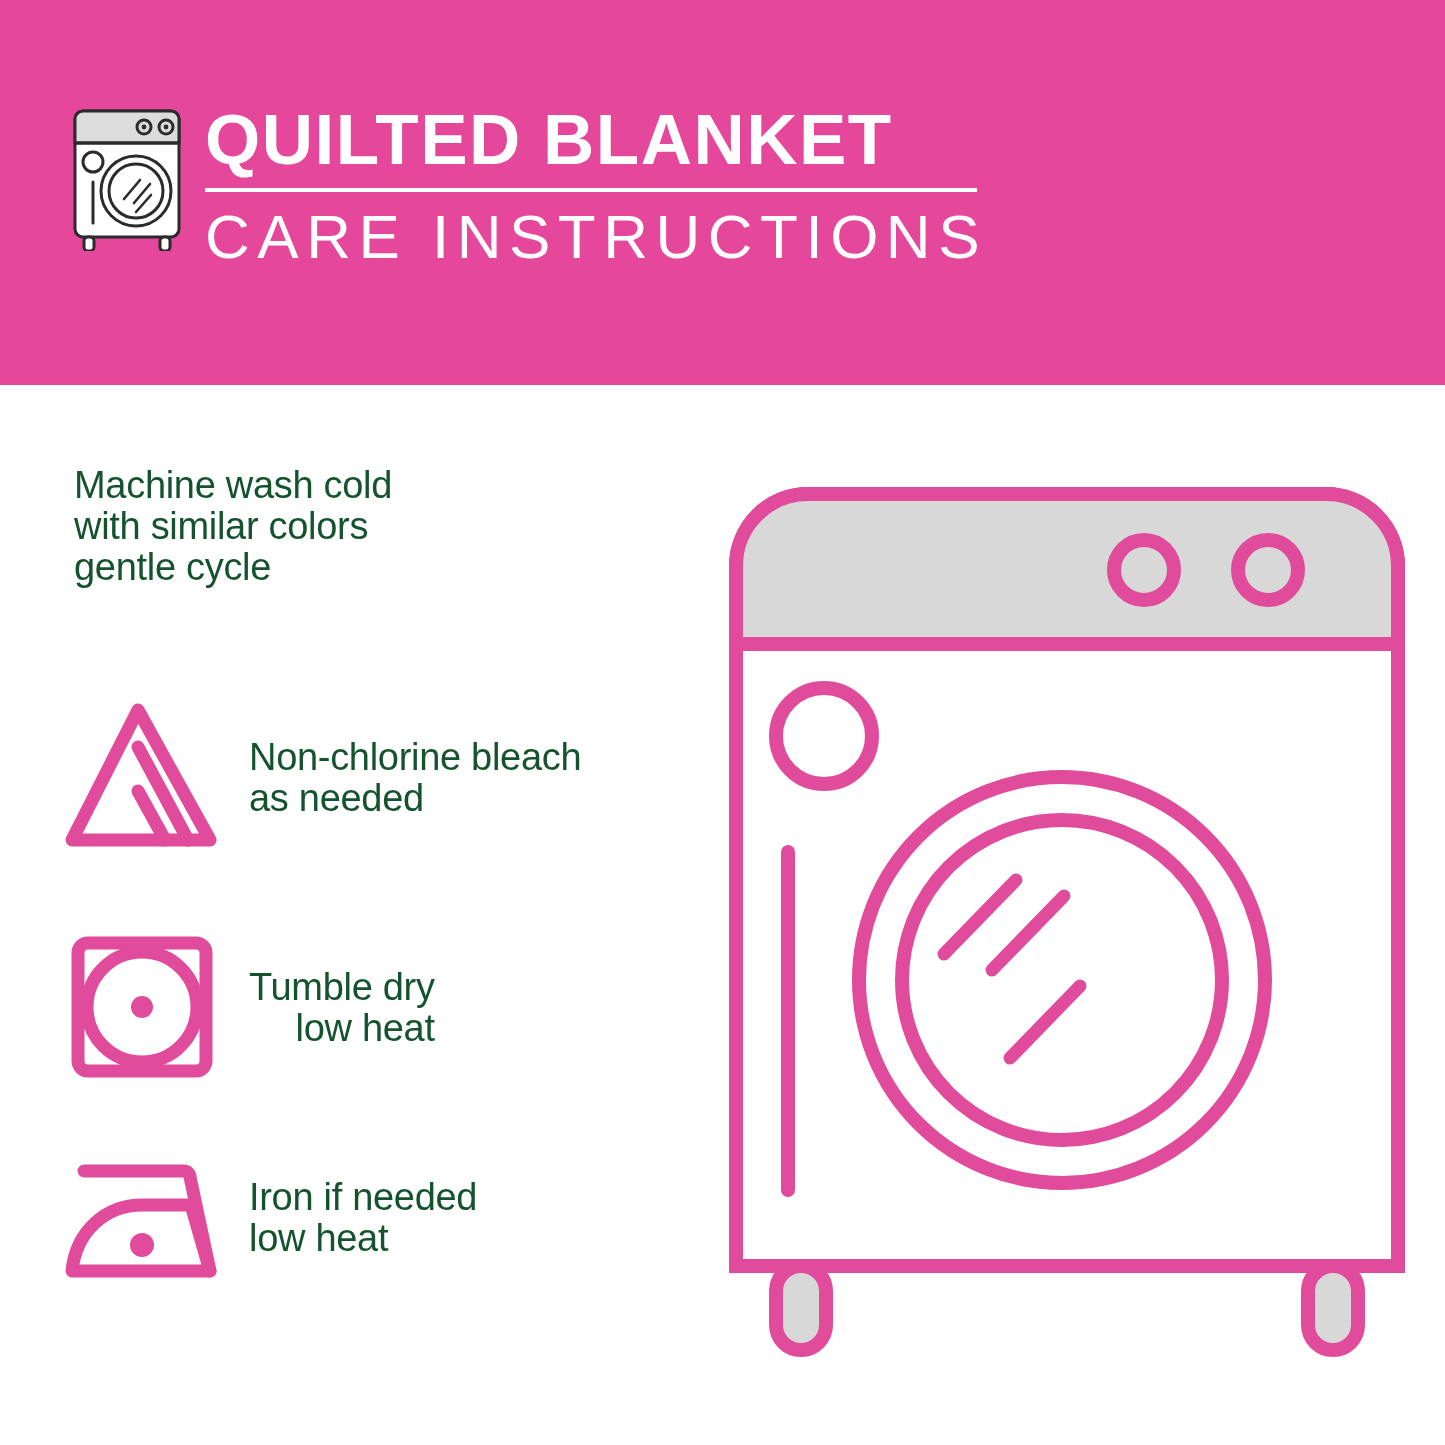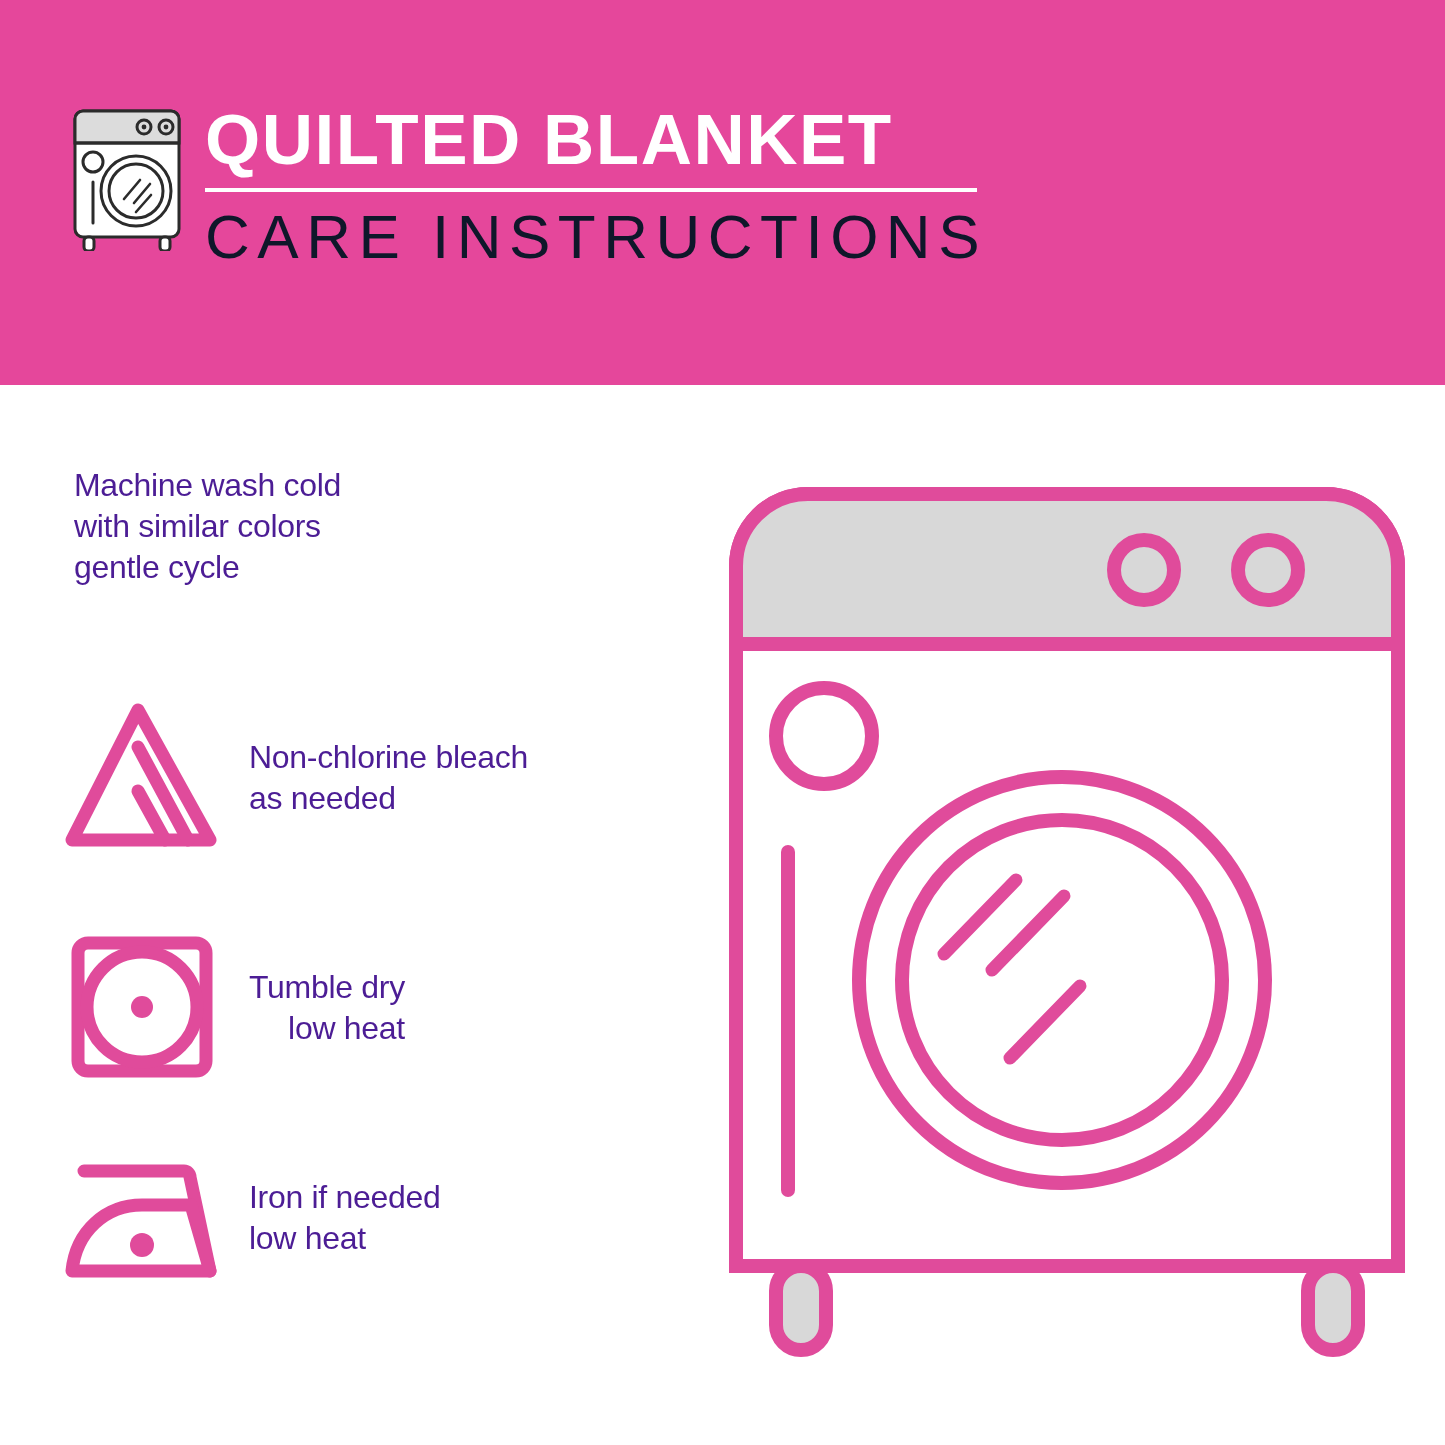--- a/index.html
+++ b/index.html
@@ -55,21 +55,21 @@
     background: #ffffff;
     margin-top: 8px;
     margin-bottom: 10px;
   }
   #title-sub {
     font-family: "Liberation Sans", sans-serif;
     font-weight: normal;
     font-size: 62px;
     line-height: 70px;
     letter-spacing: 7.5px;
-    color: #0f172a;
+    color: #ffffff;
     white-space: nowrap;
   }
 
   
   #care-list {
     position: absolute;
     left: 0;
     top: 345px;
     width: 700px;
     height: 1100px;
@@ -84,23 +84,23 @@
   .care-symbol {
     width: 175px;
     flex: 0 0 175px;
     height: 175px;
     display: flex;
     align-items: center;
     justify-content: flex-start;
   }
   .care-label {
     font-family: "Liberation Sans", sans-serif;
-    font-size: 32px;
+    font-size: 38px;
     line-height: 41px;
-    color: #4c1d95;
+    color: #14532d;
     letter-spacing: -0.3px;
     white-space: pre-line;
     padding-left: 14px;
   }
   #care-row-0 { top: 120px; }
   #care-row-1 { top: 345px; }
   #care-row-2 { top: 575px; text-align: right; }
   #care-row-3 { top: 785px; }
 
   

